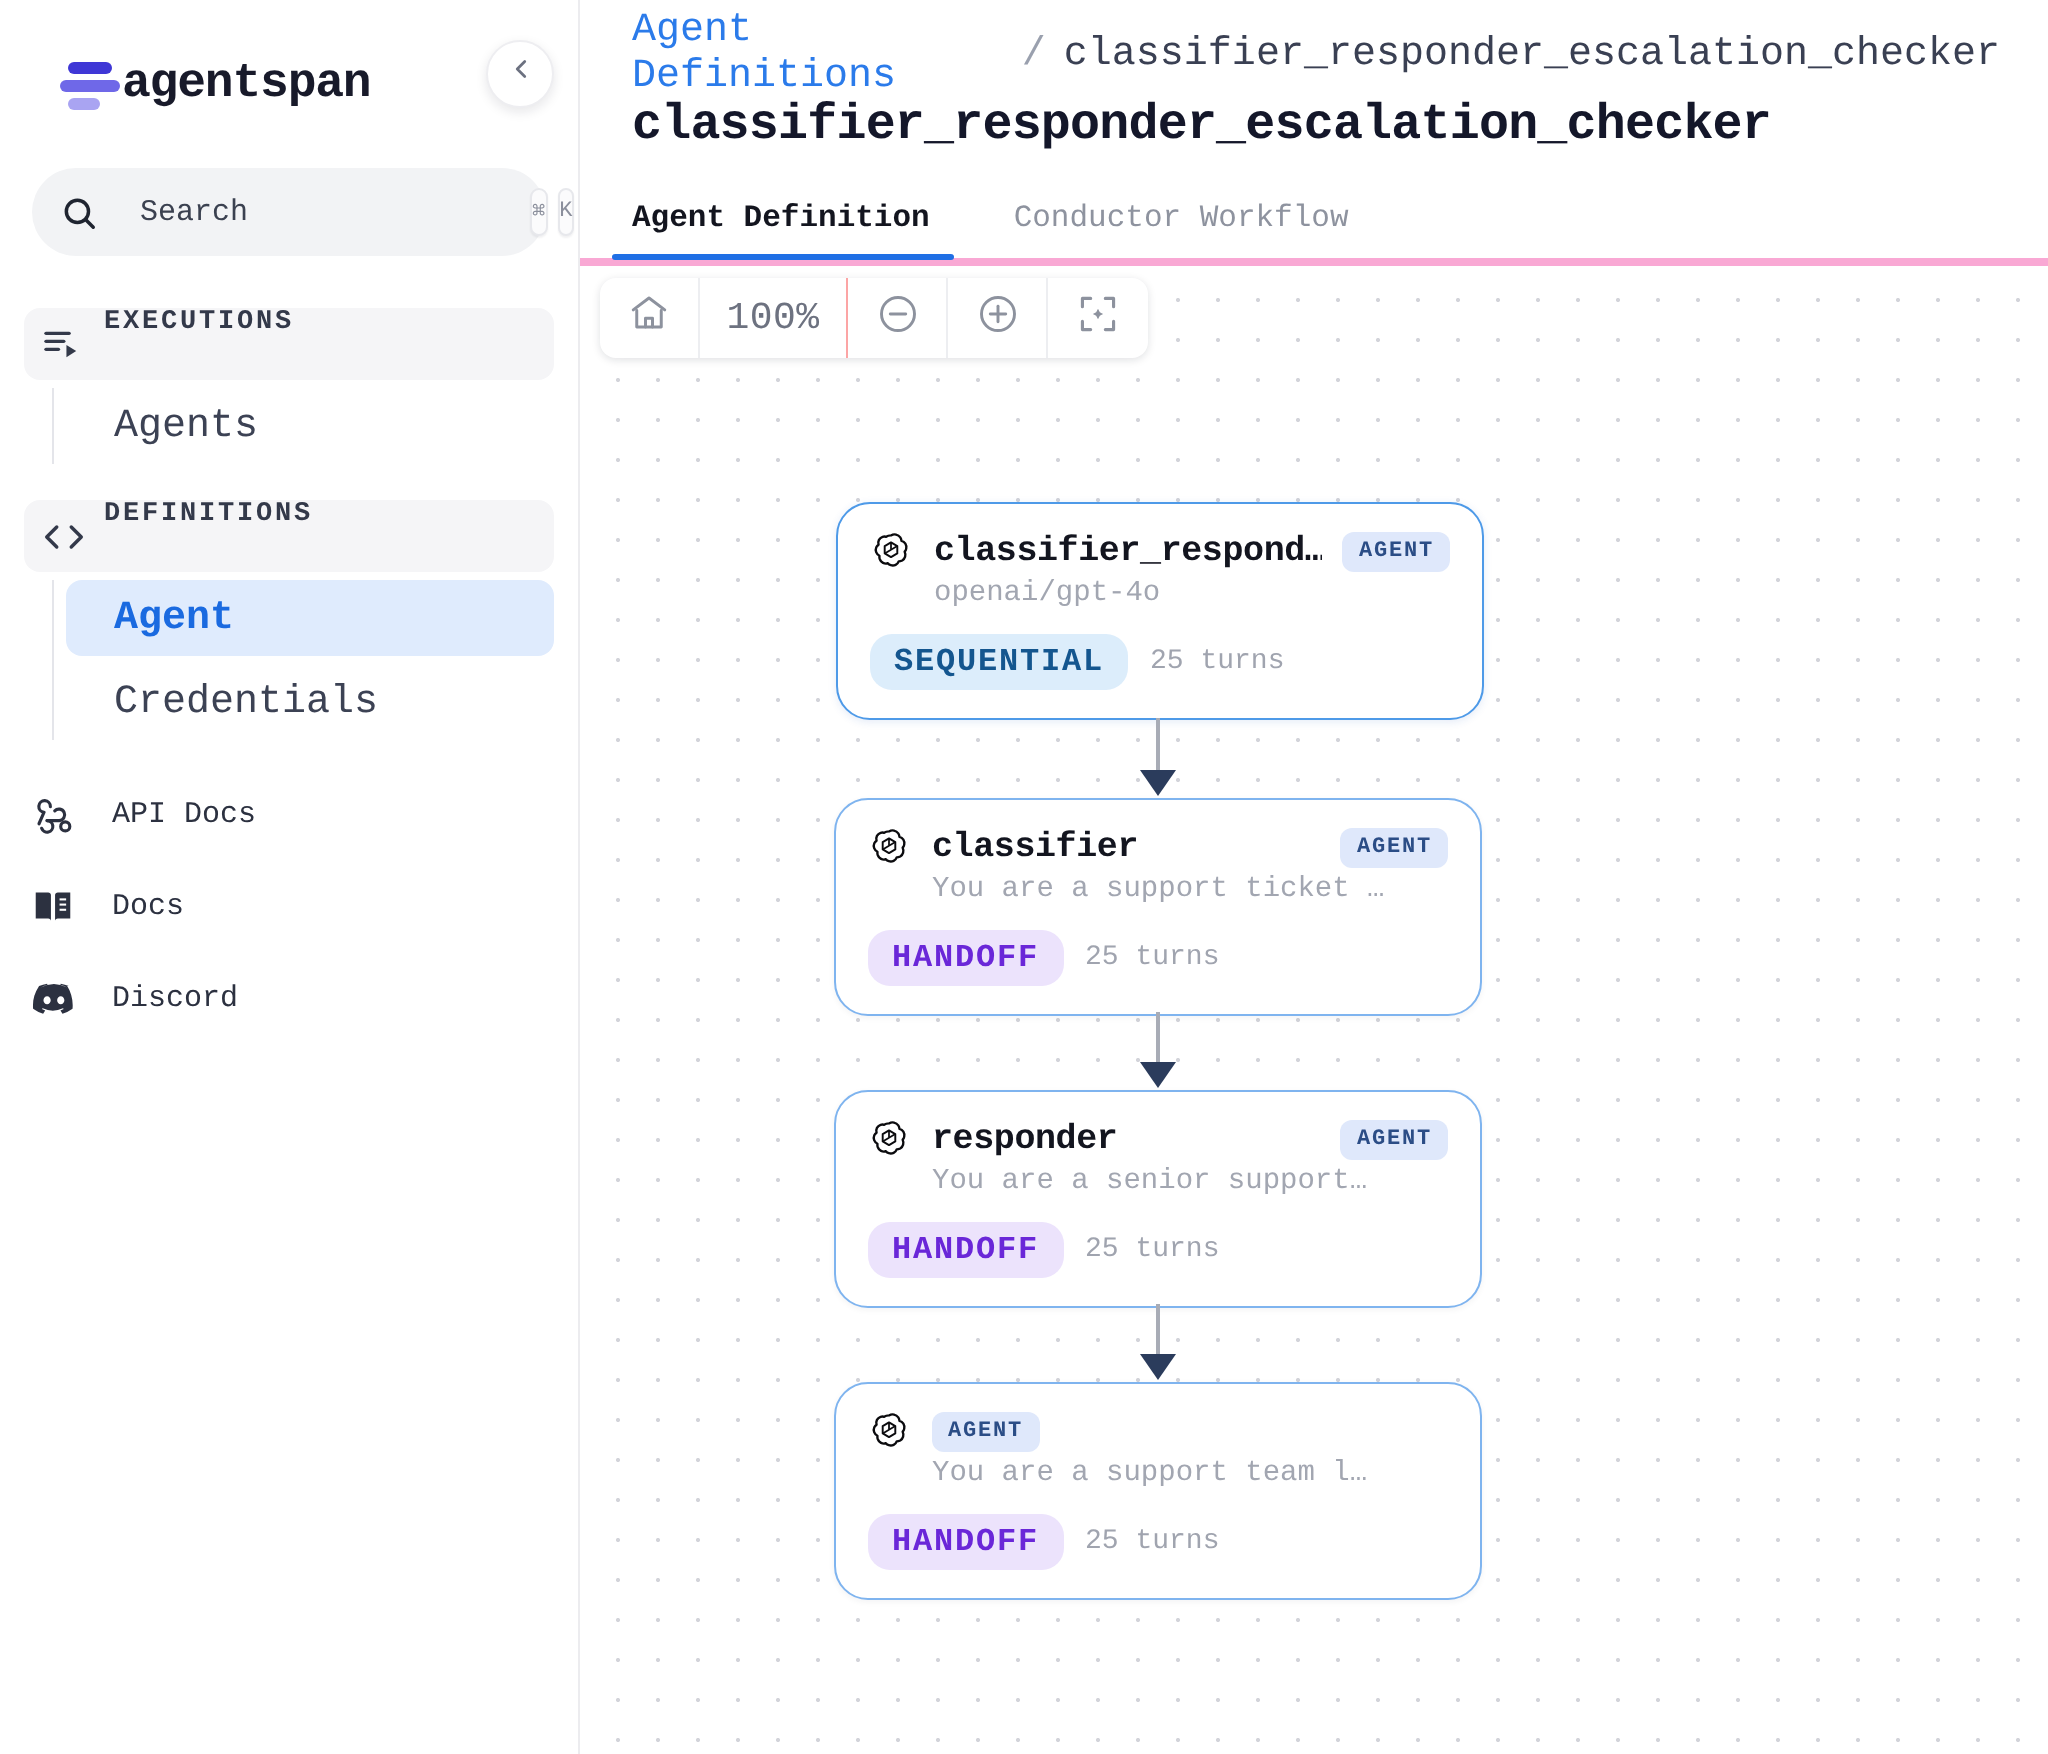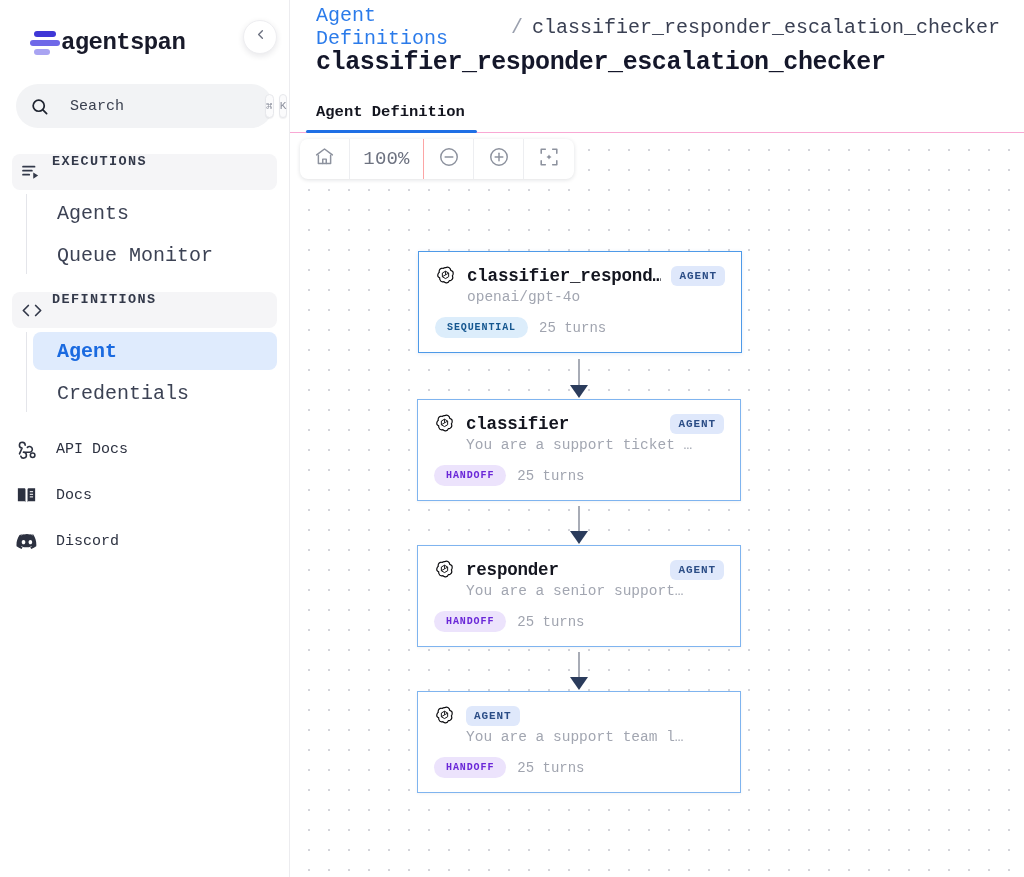--- a/index.html
+++ b/index.html
@@ -207,21 +207,21 @@
     color: #14172a;
     margin-top: 10px;
   }
 
   .tabs {
     display: flex;
     align-items: flex-end;
     gap: 0;
     margin-top: 14px;
     padding-left: 26px;
-    border-bottom: 1px solid #f9a8d4;
+    border-bottom: 4px solid #f9a8d4;
     height: 42px;
   }
   .tab {
     font-size: 15.5px;
     color: #8e939f;
     padding: 0 22px 11px 0;
     margin-right: 20px;
     cursor: pointer;
     position: relative;
   }
@@ -280,21 +280,21 @@
     letter-spacing: 0.2px;
   }
 
   
   .graph { position: absolute; left: 0; top: 0; right: 0; bottom: 0; }
 
   .node {
     position: absolute;
     width: 324px;
     border: 1.6px solid #7fb4ef;
-    border-radius: 0;
+    border-radius: 17px;
     background: #ffffff;
     padding: 13px 16px 14px 16px;
     box-shadow: 0 1px 3px rgba(16,20,40,0.05);
     cursor: pointer;
   }
   .node.primary { border-color: #4e9ae8; box-shadow: 0 1px 4px rgba(30,90,190,0.12); }
 
   .node-top {
     display: flex;
     align-items: center;
@@ -329,21 +329,21 @@
     overflow: hidden;
   }
 
   .node-foot {
     display: flex;
     align-items: center;
     gap: 11px;
     margin-top: 12px;
   }
   .mode-badge {
-    font-size: 10px;
+    font-size: 16px;
     font-weight: 700;
     letter-spacing: 0.9px;
     padding: 5px 12px;
     border-radius: 11px;
   }
   .mode-badge.sequential { background: #dcedfb; color: #14568f; }
   .mode-badge.handoff    { background: #ece3fc; color: #6a27d8; }
   .turns { font-size: 14px; color: #a0a4af; }
 
   .edge { position: absolute; width: 2px; background: #a8acb6; }
@@ -399,21 +399,20 @@
             <line x1="1" y1="3" x2="14" y2="3"></line>
             <line x1="1" y1="7.5" x2="11" y2="7.5"></line>
             <line x1="1" y1="12" x2="8" y2="12"></line>
             <polygon points="12.5,9.5 18,13 12.5,16.5" fill="#33394a" stroke="none"></polygon>
           </svg>
         </span>
         <span class="sec-label">EXECUTIONS</span>
       </div>
       <div class="nav-children">
         <div class="nav-item">Agents</div>
-        <div class="nav-item">Queue Monitor</div>
       </div>
 
       <div class="nav-section" style="margin-top:18px">
         <span class="sec-icon">
           <svg width="20" height="15" viewBox="0 0 22 16" fill="none" stroke="#33394a" stroke-width="1.9" stroke-linecap="round" stroke-linejoin="round">
             <polyline points="7,2.5 1.5,8 7,13.5"></polyline>
             <polyline points="15,2.5 20.5,8 15,13.5"></polyline>
           </svg>
         </span>
         <span class="sec-label">DEFINITIONS</span>
@@ -469,20 +468,21 @@
       <div class="breadcrumb">
         <span class="crumb-link">Agent Definitions</span>
         <span class="crumb-sep">/</span>
         <span class="crumb-cur">classifier_responder_escalation_checker</span>
       </div>
       <h1 class="page-title">classifier_responder_escalation_checker</h1>
     </div>
 
     <div class="tabs">
       <div class="tab active">Agent Definition</div>
+      <div class="tab">Conductor Workflow</div>
     </div>
 
     <div class="canvas">
 
       <div class="zoom-toolbar">
         <div class="zb">
           <span>
             <svg width="21" height="21" viewBox="0 0 24 24" fill="none" stroke="#8d929e" stroke-width="1.7" stroke-linecap="round" stroke-linejoin="round">
               <path d="M3 10.2 12 3.4l9 6.8"></path>
               <path d="M5 10.5V20h14v-9.5"></path>

